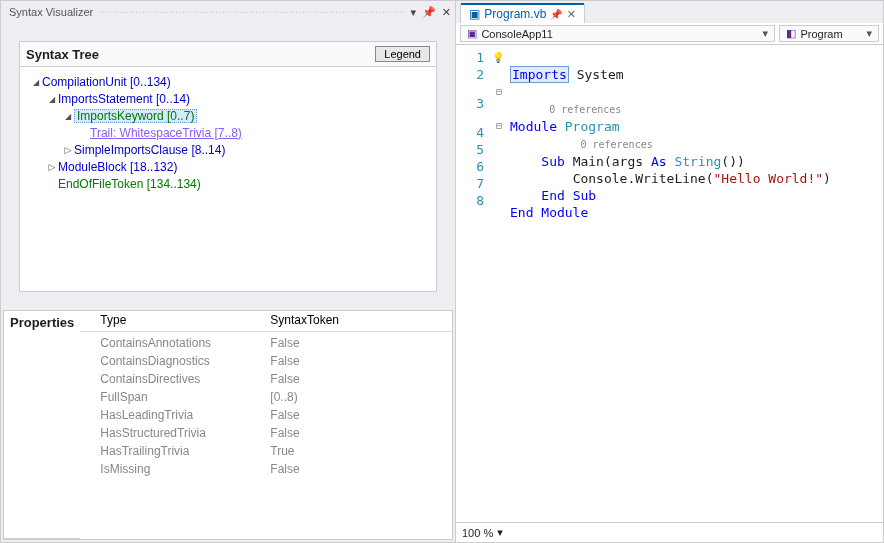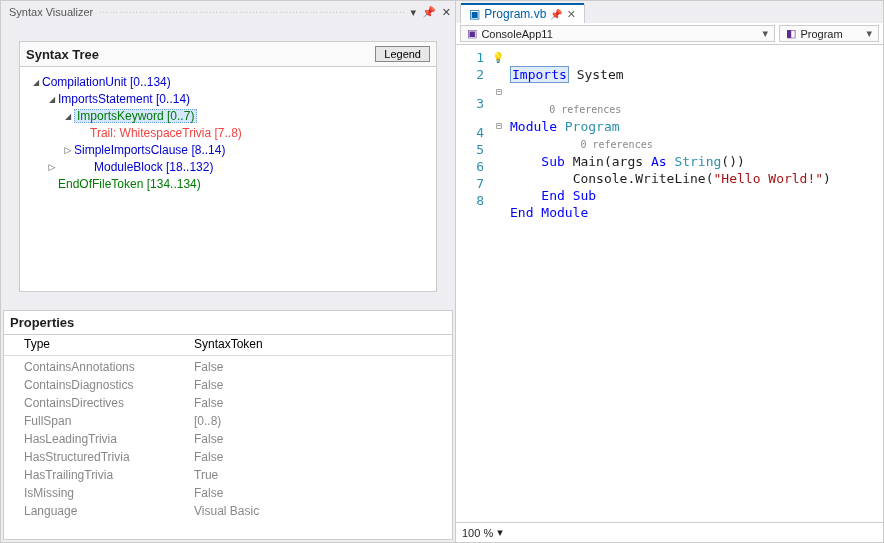--- a/index.html
+++ b/index.html
@@ -15,23 +15,23 @@
   .tree-header .title { font-weight: bold; font-size: 13px; }
   .legend-btn { border: 1px solid #888; background: #e8e8e8; padding: 1px 8px; font-size: 11px; cursor: pointer; }
   .tree-body { flex: 1; overflow: auto; padding: 6px 4px; font-size: 12px; }
   .tree-row { display: flex; align-items: center; height: 17px; white-space: nowrap; }
   .tri { width: 12px; display: inline-block; text-align: center; color: #555; font-size: 10px; }
   .tri.open::before { content: "◢"; font-size: 8px; }
   .tri.closed::before { content: "▷"; font-size: 9px; }
   .tri.none::before { content: ""; }
   .node-blue { color: #0000cc; }
   .node-green { color: #007a00; }
-  .node-red { color: #ef4444; }
+  .node-red { color: #8b5cf6; text-decoration: underline; }
   .selected-row { background: #d6e8ff; border: 1px dotted #6ea1d6; height: 14px; display: inline-flex; align-items: center; padding: 0 2px; }
-  .props-section { height: 230px; border: 1px solid #ccc; margin: 0 2px 2px 2px; background: #fff; display: flex; flex-direction: column; }
+  .props-section { height: 230px; border: 1px solid #ccc; margin: 0 2px 2px 2px; background: #fff; display: flex; flex-direction: row; }
   .props-header { font-weight: bold; font-size: 13px; padding: 4px 6px; border-bottom: 1px solid #ccc; }
   .props-body { flex: 1; overflow-y: scroll; }
   .prow { display: flex; height: 18px; align-items: center; }
   .prow .pname { width: 190px; padding-left: 20px; font-size: 12px; }
   .prow .pval { flex: 1; font-size: 12px; }
   .prow.muted { color: #888; }
   .prow.top { color: #000000; }
   .right-panel { flex: 1; display: flex; flex-direction: column; background: #fff; }
   .tabs { height: 22px; background: #eeeef2; display: flex; align-items: flex-end; padding-left: 4px; }
   .tab { display: flex; align-items: center; gap: 4px; background: #fefefe; border: 1px solid #ccc; border-bottom: none; padding: 2px 8px; font-size: 12px; color: #0060a8; position: relative; }
@@ -91,21 +91,21 @@
             </span>
           </div>
           <div class="tree-row" style="padding-left: 54px;">
             <span class="tri none"></span>
             <span class="node-red">Trail: WhitespaceTrivia [7..8)</span>
           </div>
           <div class="tree-row" style="padding-left: 38px;">
             <span class="tri closed"></span>
             <span class="node-blue">SimpleImportsClause [8..14)</span>
           </div>
-          <div class="tree-row" style="padding-left: 22px; gap: 36px;">
+          <div class="tree-row" style="padding-left: 22px;">
             <span class="tri closed"></span>
             <span class="node-blue">ModuleBlock [18..132)</span>
           </div>
           <div class="tree-row" style="padding-left: 22px;">
             <span class="tri none"></span>
             <span class="node-green">EndOfFileToken [134..134)</span>
           </div>
         </div>
     </div>
 
@@ -141,24 +141,20 @@
             <span class="pname">HasStructuredTrivia</span>
             <span class="pval">False</span>
           </div>
           <div class="prow muted">
             <span class="pname">HasTrailingTrivia</span>
             <span class="pval">True</span>
           </div>
           <div class="prow muted">
             <span class="pname">IsMissing</span>
             <span class="pval">False</span>
-          </div>
-          <div class="prow muted">
-            <span class="pname">Language</span>
-            <span class="pval">Visual Basic</span>
           </div>
         </div>
     </div>
   </div>
 
   <div class="right-panel">
     <div class="tabs">
       <div class="tab">
         <span style="color:#0060a8">▣</span>
         <span>Program.vb</span>

